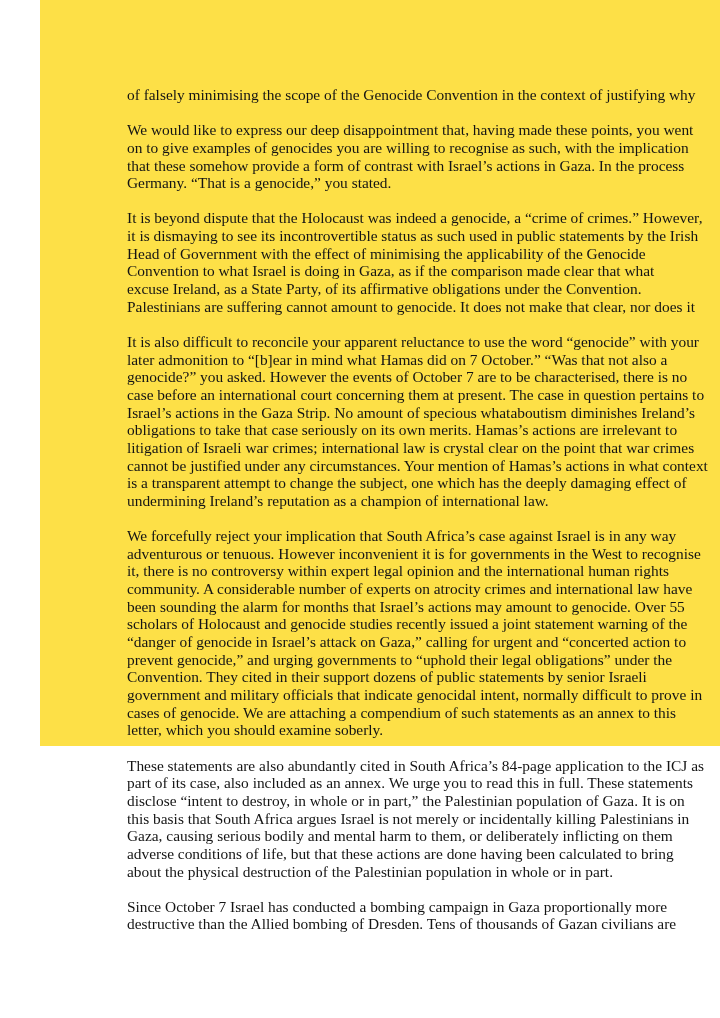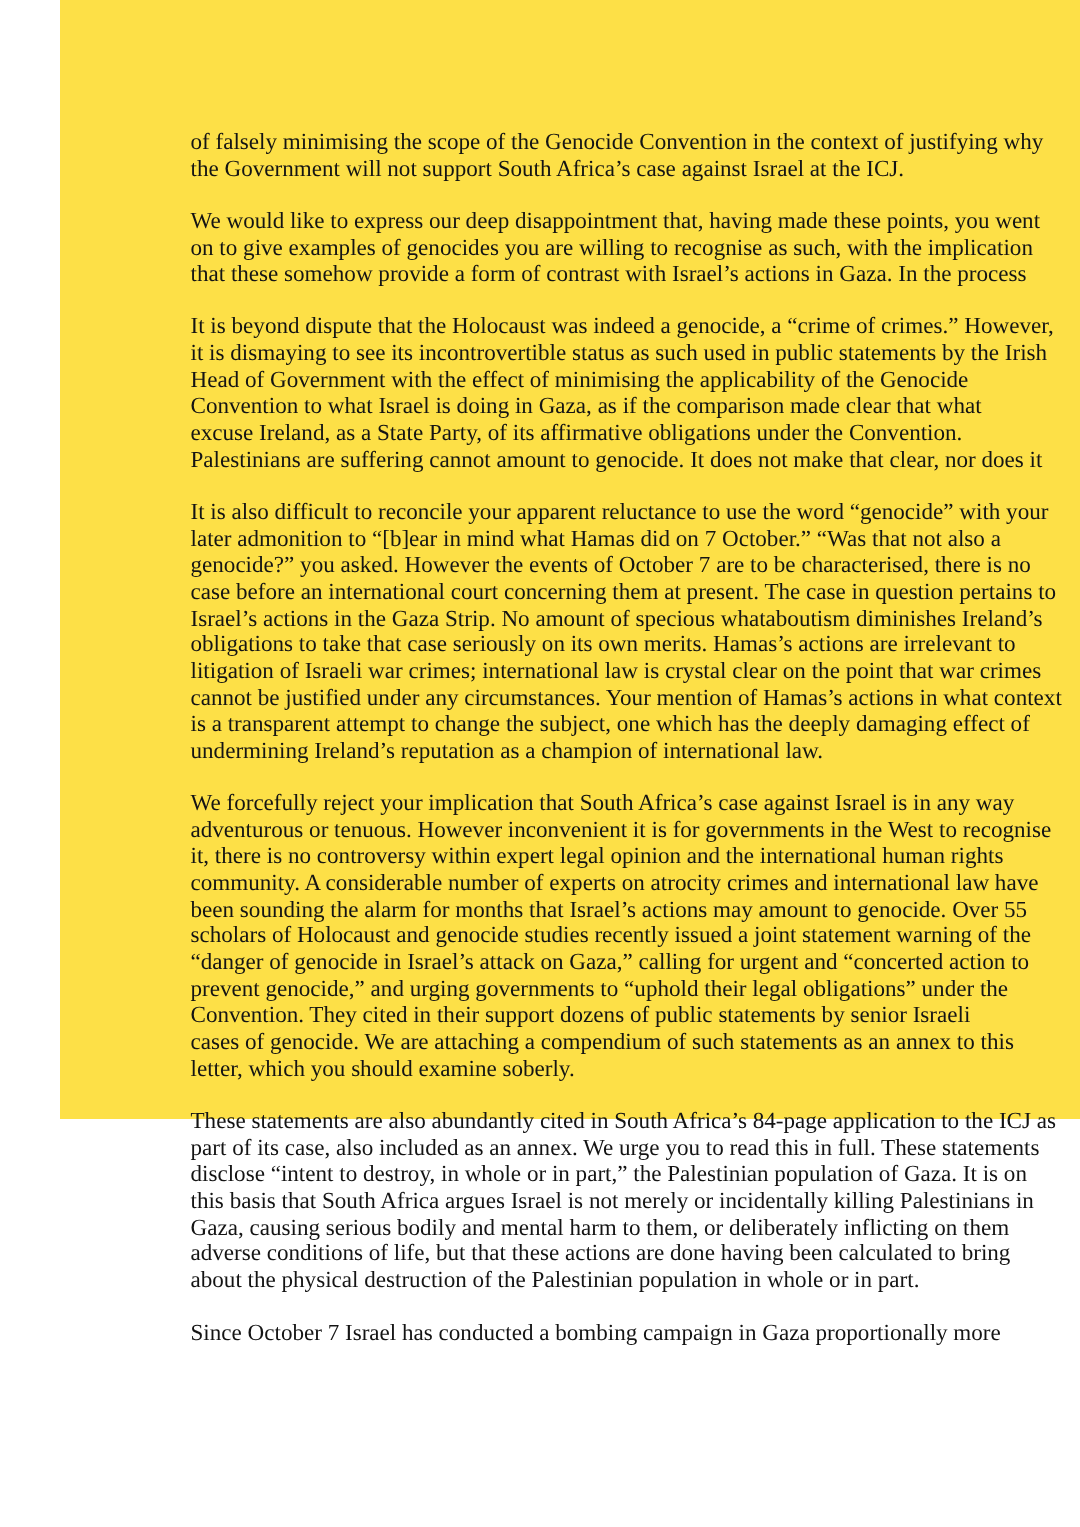--- a/index.html
+++ b/index.html
@@ -41,27 +41,27 @@
     }
   </style>
 </head>
 <body>
 
 <div class="page">
   <div class="body-text">
 
     <p class="para">
       <span class="line">of falsely minimising the scope of the Genocide Convention in the context of justifying why</span>
-      <span class="line">the Government will not support South Africa’s case against Israel at the ICJ.</span>
     </p>
 
     <p class="para">
       <span class="line">We would like to express our deep disappointment that, having made these points, you went</span>
       <span class="line">on to give examples of genocides you are willing to recognise as such, with the implication</span>
       <span class="line">that these somehow provide a form of contrast with Israel’s actions in Gaza. In the process</span>
+      <span class="line">Germany. “That is a genocide,” you stated.</span>
     </p>
 
     <p class="para">
       <span class="line">It is beyond dispute that the Holocaust was indeed a genocide, a “crime of crimes.” However,</span>
       <span class="line">it is dismaying to see its incontrovertible status as such used in public statements by the Irish</span>
       <span class="line">Head of Government with the effect of minimising the applicability of the Genocide</span>
       <span class="line">Convention to what Israel is doing in Gaza, as if the comparison made clear that what</span>
       <span class="line">excuse Ireland, as a State Party, of its affirmative obligations under the Convention.</span>
       <span class="line">Palestinians are suffering cannot amount to genocide. It does not make that clear, nor does it</span>
     </p>
@@ -82,32 +82,34 @@
     <p class="para">
       <span class="line">We forcefully reject your implication that South Africa’s case against Israel is in any way</span>
       <span class="line">adventurous or tenuous. However inconvenient it is for governments in the West to recognise</span>
       <span class="line">it, there is no controversy within expert legal opinion and the international human rights</span>
       <span class="line">community. A considerable number of experts on atrocity crimes and international law have</span>
       <span class="line">been sounding the alarm for months that Israel’s actions may amount to genocide. Over 55</span>
       <span class="line">scholars of Holocaust and genocide studies recently issued a joint statement warning of the</span>
       <span class="line">“danger of genocide in Israel’s attack on Gaza,” calling for urgent and “concerted action to</span>
       <span class="line">prevent genocide,” and urging governments to “uphold their legal obligations” under the</span>
       <span class="line">Convention. They cited in their support dozens of public statements by senior Israeli</span>
+      <span class="line">government and military officials that indicate genocidal intent, normally difficult to prove in</span>
       <span class="line">cases of genocide. We are attaching a compendium of such statements as an annex to this</span>
       <span class="line">letter, which you should examine soberly.</span>
     </p>
 
     <p class="para">
       <span class="line">These statements are also abundantly cited in South Africa’s 84-page application to the ICJ as</span>
       <span class="line">part of its case, also included as an annex. We urge you to read this in full. These statements</span>
       <span class="line">disclose “intent to destroy, in whole or in part,” the Palestinian population of Gaza. It is on</span>
       <span class="line">this basis that South Africa argues Israel is not merely or incidentally killing Palestinians in</span>
       <span class="line">Gaza, causing serious bodily and mental harm to them, or deliberately inflicting on them</span>
       <span class="line">adverse conditions of life, but that these actions are done having been calculated to bring</span>
       <span class="line">about the physical destruction of the Palestinian population in whole or in part.</span>
     </p>
 
     <p class="para">
       <span class="line">Since October 7 Israel has conducted a bombing campaign in Gaza proportionally more</span>
+      <span class="line">destructive than the Allied bombing of Dresden. Tens of thousands of Gazan civilians are</span>
     </p>
 
   </div>
 </div>
 
 </body></html>

